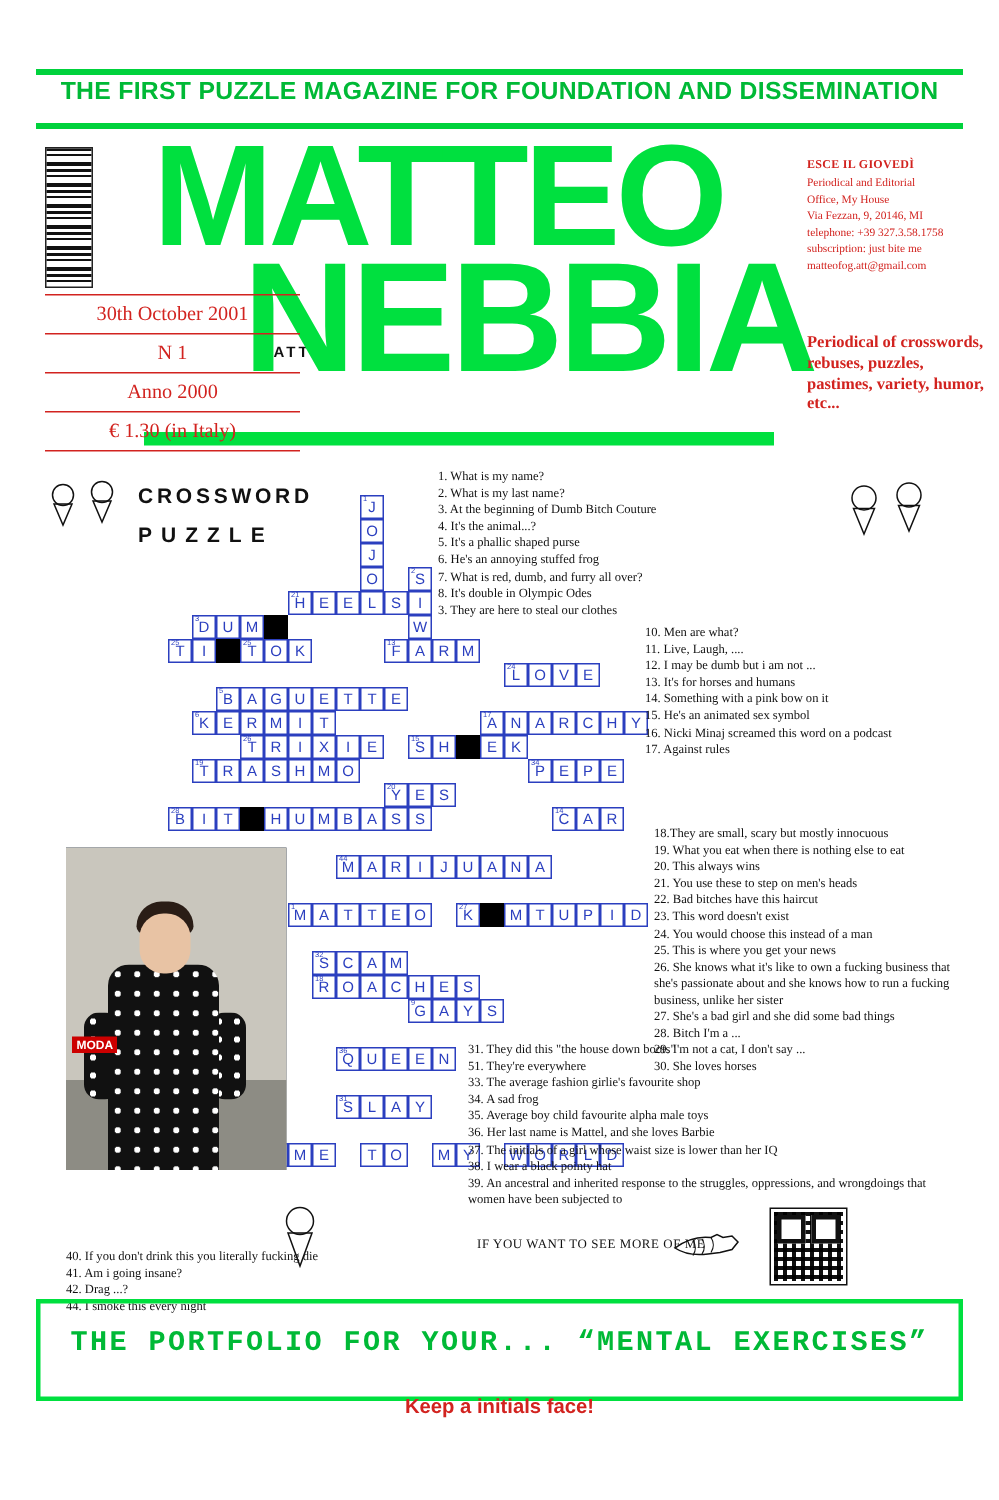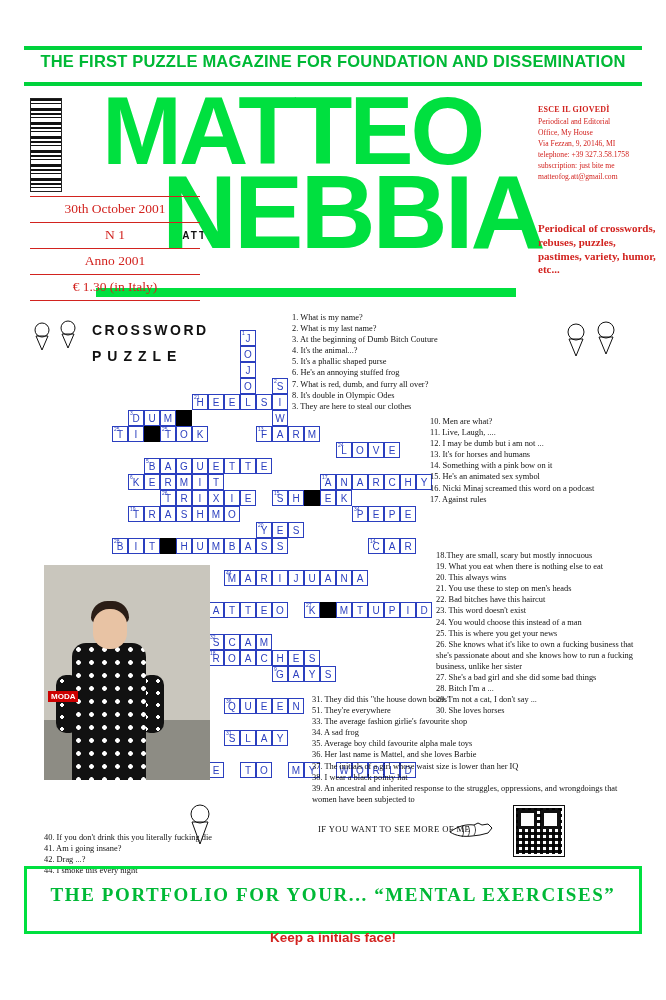--- a/index.html
+++ b/index.html
@@ -95,21 +95,20 @@
     background:#fff;
   }
   .cell.black{background:#000;border-color:#000;}
   .cell .num{position:absolute;left:1px;top:-1px;font-size:5px;line-height:6px;color:#2b3fbf;}
 
   
   .photo{
     position:absolute;left:44px;top:565px;width:147px;height:215px;
     overflow:hidden;border:0;
     background:linear-gradient(#2f3a4a,#6a6f74);
-    padding-left:19px;
   }
   .ph-wall{position:absolute;inset:0;background:#c9c6bd;}
   .ph-floor{position:absolute;left:0;right:0;bottom:0;height:60px;background:#8d8c84;}
   .ph-body{position:absolute;left:28px;top:78px;width:74px;height:140px;border-radius:14px 14px 0 0;
     background:#111;
     background-image:radial-gradient(#fff 2.2px, transparent 2.3px);
     background-size:13px 13px;}
   .ph-head{position:absolute;left:49px;top:44px;width:34px;height:40px;border-radius:16px;background:#e8c3a4;}
   .ph-hair{position:absolute;left:47px;top:36px;width:38px;height:22px;border-radius:18px 18px 6px 6px;background:#2a1d16;}
   .ph-arm1{position:absolute;left:12px;top:110px;width:24px;height:58px;border-radius:10px;background:#111;
@@ -150,21 +149,21 @@
   .qr::before{left:2px;top:2px;}
   .qr::after{right:2px;top:2px;}
 
   .footer-box{
     position:absolute;left:24px;top:866px;right:24px;height:62px;
     border:3px solid #00e03f;
   }
   .footer-text{
     position:absolute;left:24px;right:24px;top:884px;
     text-align:center;
-    font-family:Liberation Serif, serif;
+    font-family:Liberation Mono, monospace;
     font-weight:bold;font-size:19px;letter-spacing:1.6px;color:#00b936;
     white-space:nowrap;
   }
   .footer-note{
     position:absolute;left:24px;right:24px;top:930px;
     text-align:center;
     font-family:"Liberation Sans", sans-serif;
     font-weight:bold;font-size:13.5px;color:#d2231f;
   }
 
@@ -185,21 +184,21 @@
   <div class="masthead">
     <div class="mast-word mast1">MATTEO</div>
     <div class="mast-sub">MATTEO</div>
     <div class="mast-word mast2">NEBBIA</div>
   </div>
   <div class="mast-bar"></div>
 
   <div class="issue">
     <div>30th October 2001</div>
     <div>N 1</div>
-    <div>Anno 2001</div>
+    <div>Anno 2000</div>
     <div>€ 1.30   (in Italy)</div>
   </div>
 
   <div class="rightinfo">
     <div class="esce">ESCE IL GIOVEDÌ</div>
     <div>Periodical and Editorial</div>
     <div>Office, My House</div>
     <div>Via Fezzan, 9, 20146, MI</div>
     <div>telephone: +39 327.3.58.1758</div>
     <div>subscription: just bite me</div>

